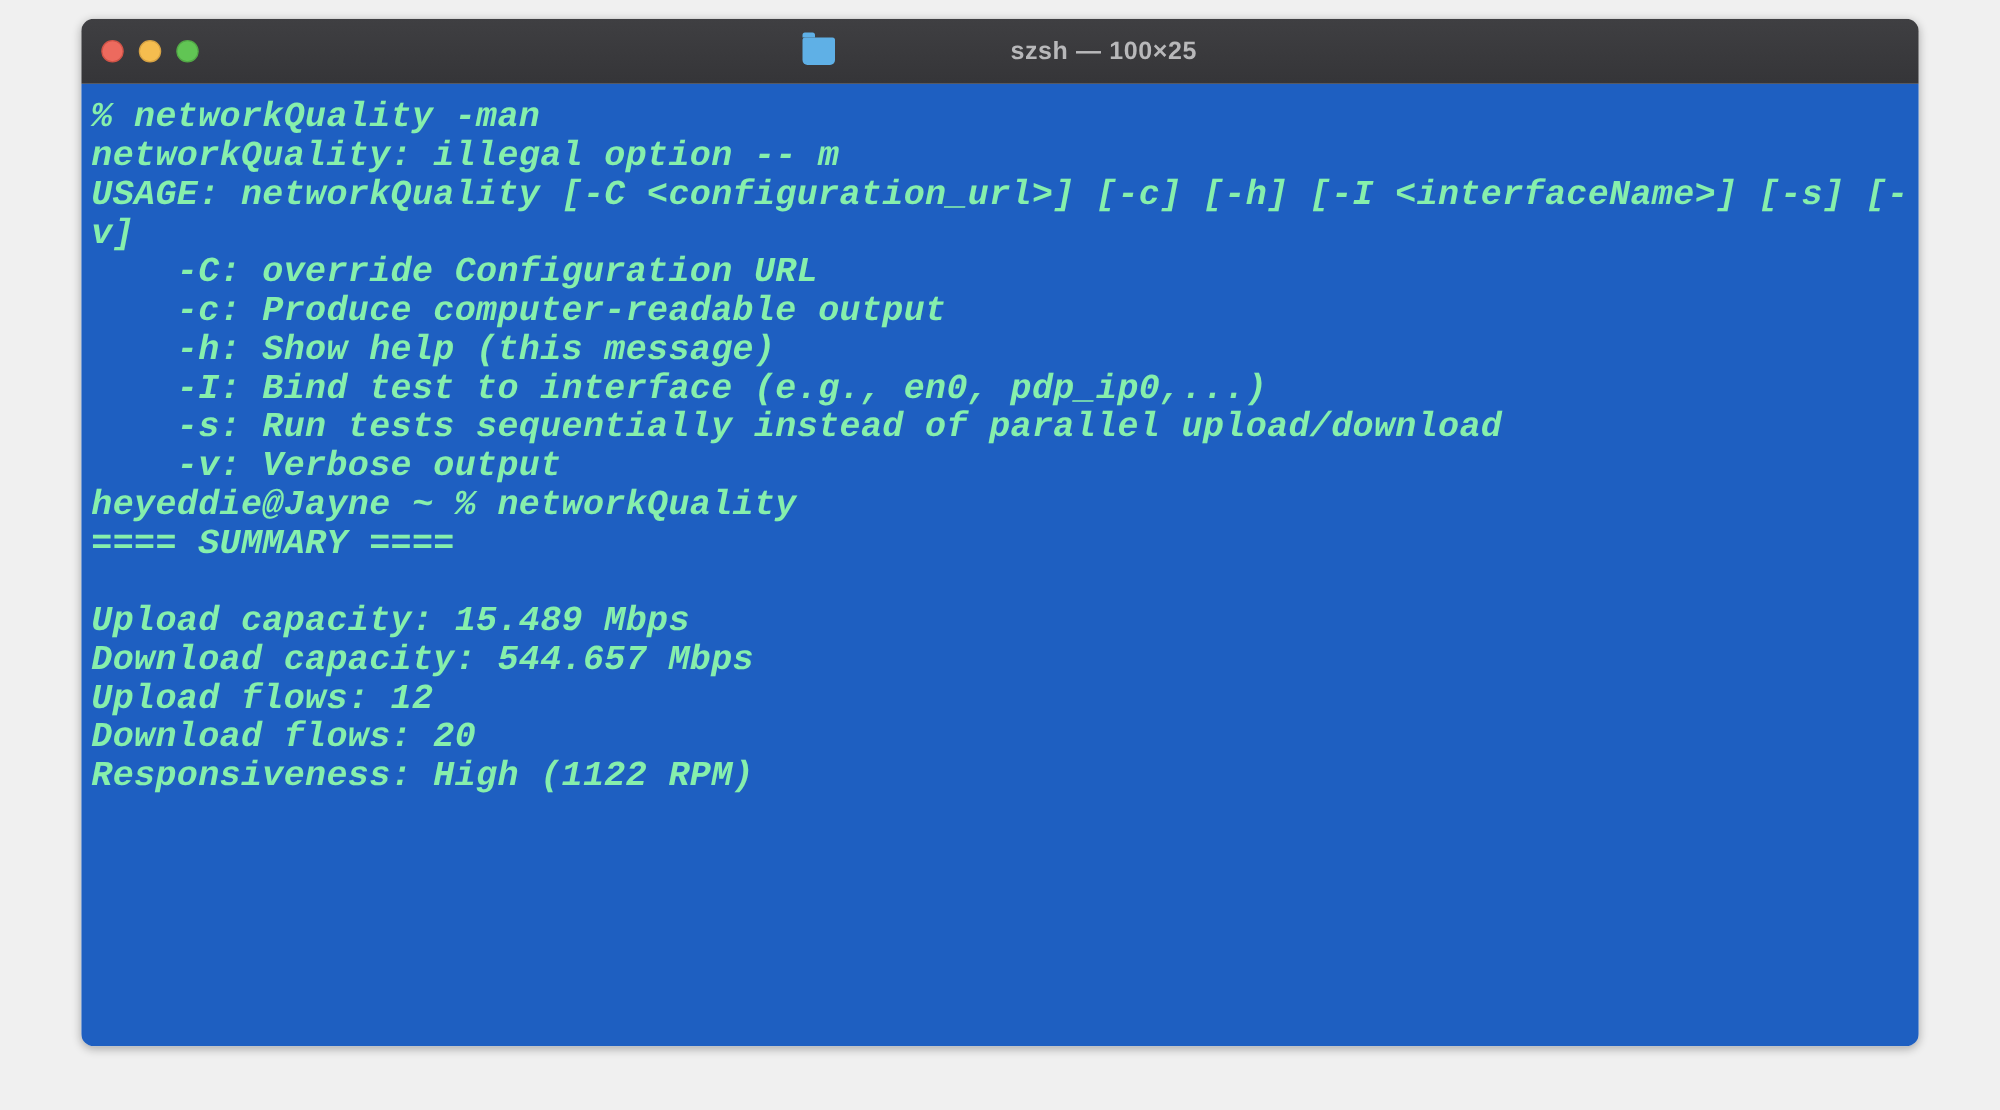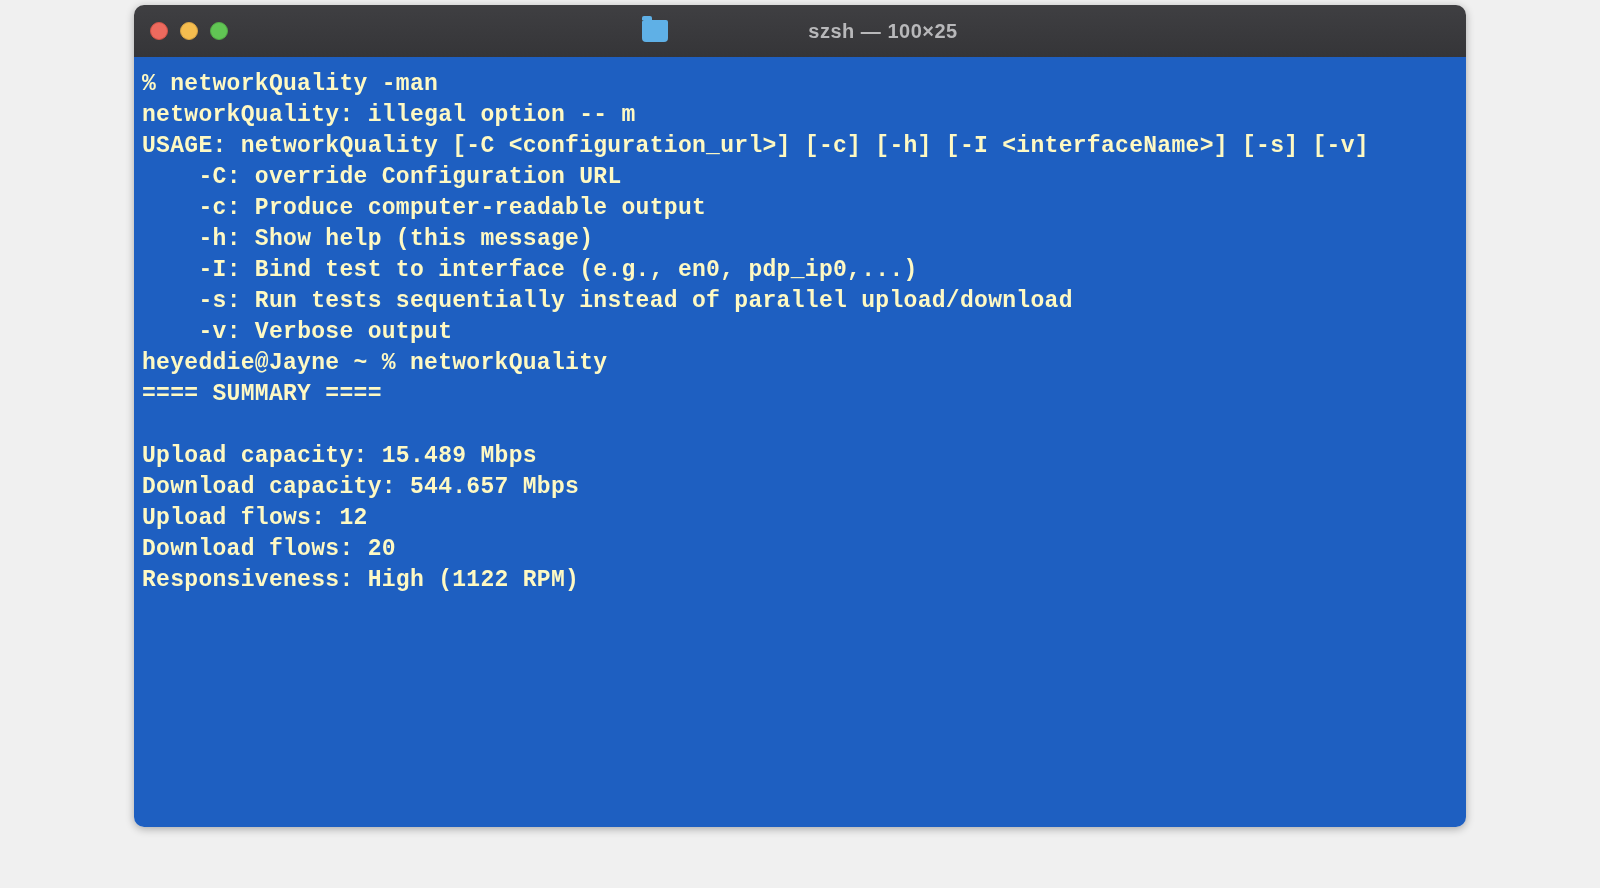--- a/index.html
+++ b/index.html
@@ -8,22 +8,22 @@
       box-sizing: border-box;
     }
     body {
       background: #f0f0f0;
       font-family: -apple-system, BlinkMacSystemFont, sans-serif;
       width: 1600px;
       height: 888px;
       overflow: hidden;
     }
     .window {
-      width: 1332px;
-      margin: 5px auto 0;
+      width: 1470px;
+      margin: 15px auto 0;
       border-radius: 10px;
       overflow: hidden;
       box-shadow: 0 2px 8px rgba(0,0,0,0.3);
     }
     .titlebar {
       height: 52px;
       background: linear-gradient(to bottom, #3f3f42, #353538);
       display: flex;
       align-items: center;
       padding: 0 16px;
@@ -70,29 +70,30 @@
     }
     .window-title {
       color: #b8b8ba;
       font-size: 20px;
       font-weight: 600;
       letter-spacing: 0.5px;
       pointer-events: auto;
     }
     .terminal {
       background: #1e5fc1;
-      color: #fef9c3;
+      color: #86efac;
       font-family: Menlo, "Courier New", monospace;
-      font-size: 23px;
+      font-size: 28px;
       line-height: 31px;
       font-weight: 600;
       padding: 12px 8px;
       min-height: 770px;
       white-space: pre-wrap;
       letter-spacing: 0.3px;
+      font-style: italic;
     }
   </style>
 </head>
 <body>
 
 <div class="window">
   <div class="titlebar">
     <div class="traffic-lights">
       <div class="traffic-light tl-close"></div>
       <div class="traffic-light tl-min"></div>

